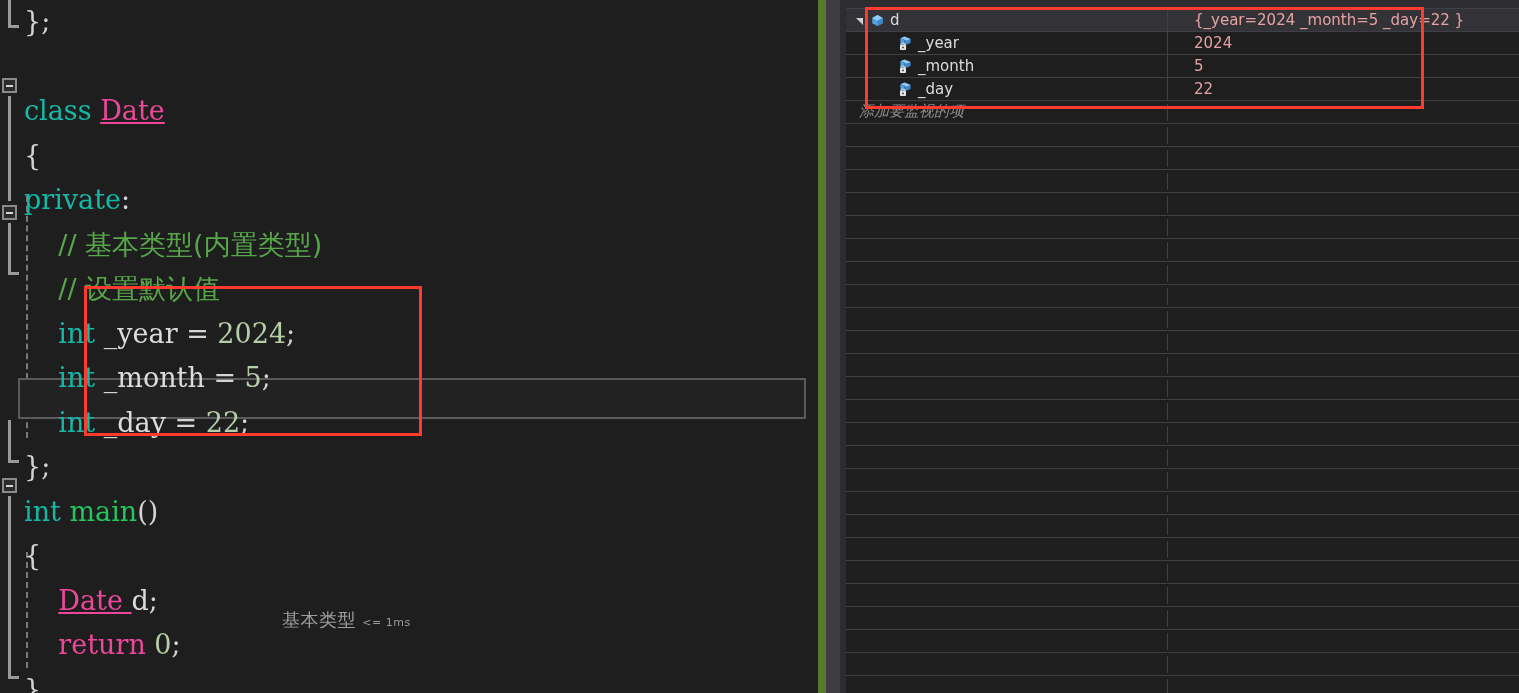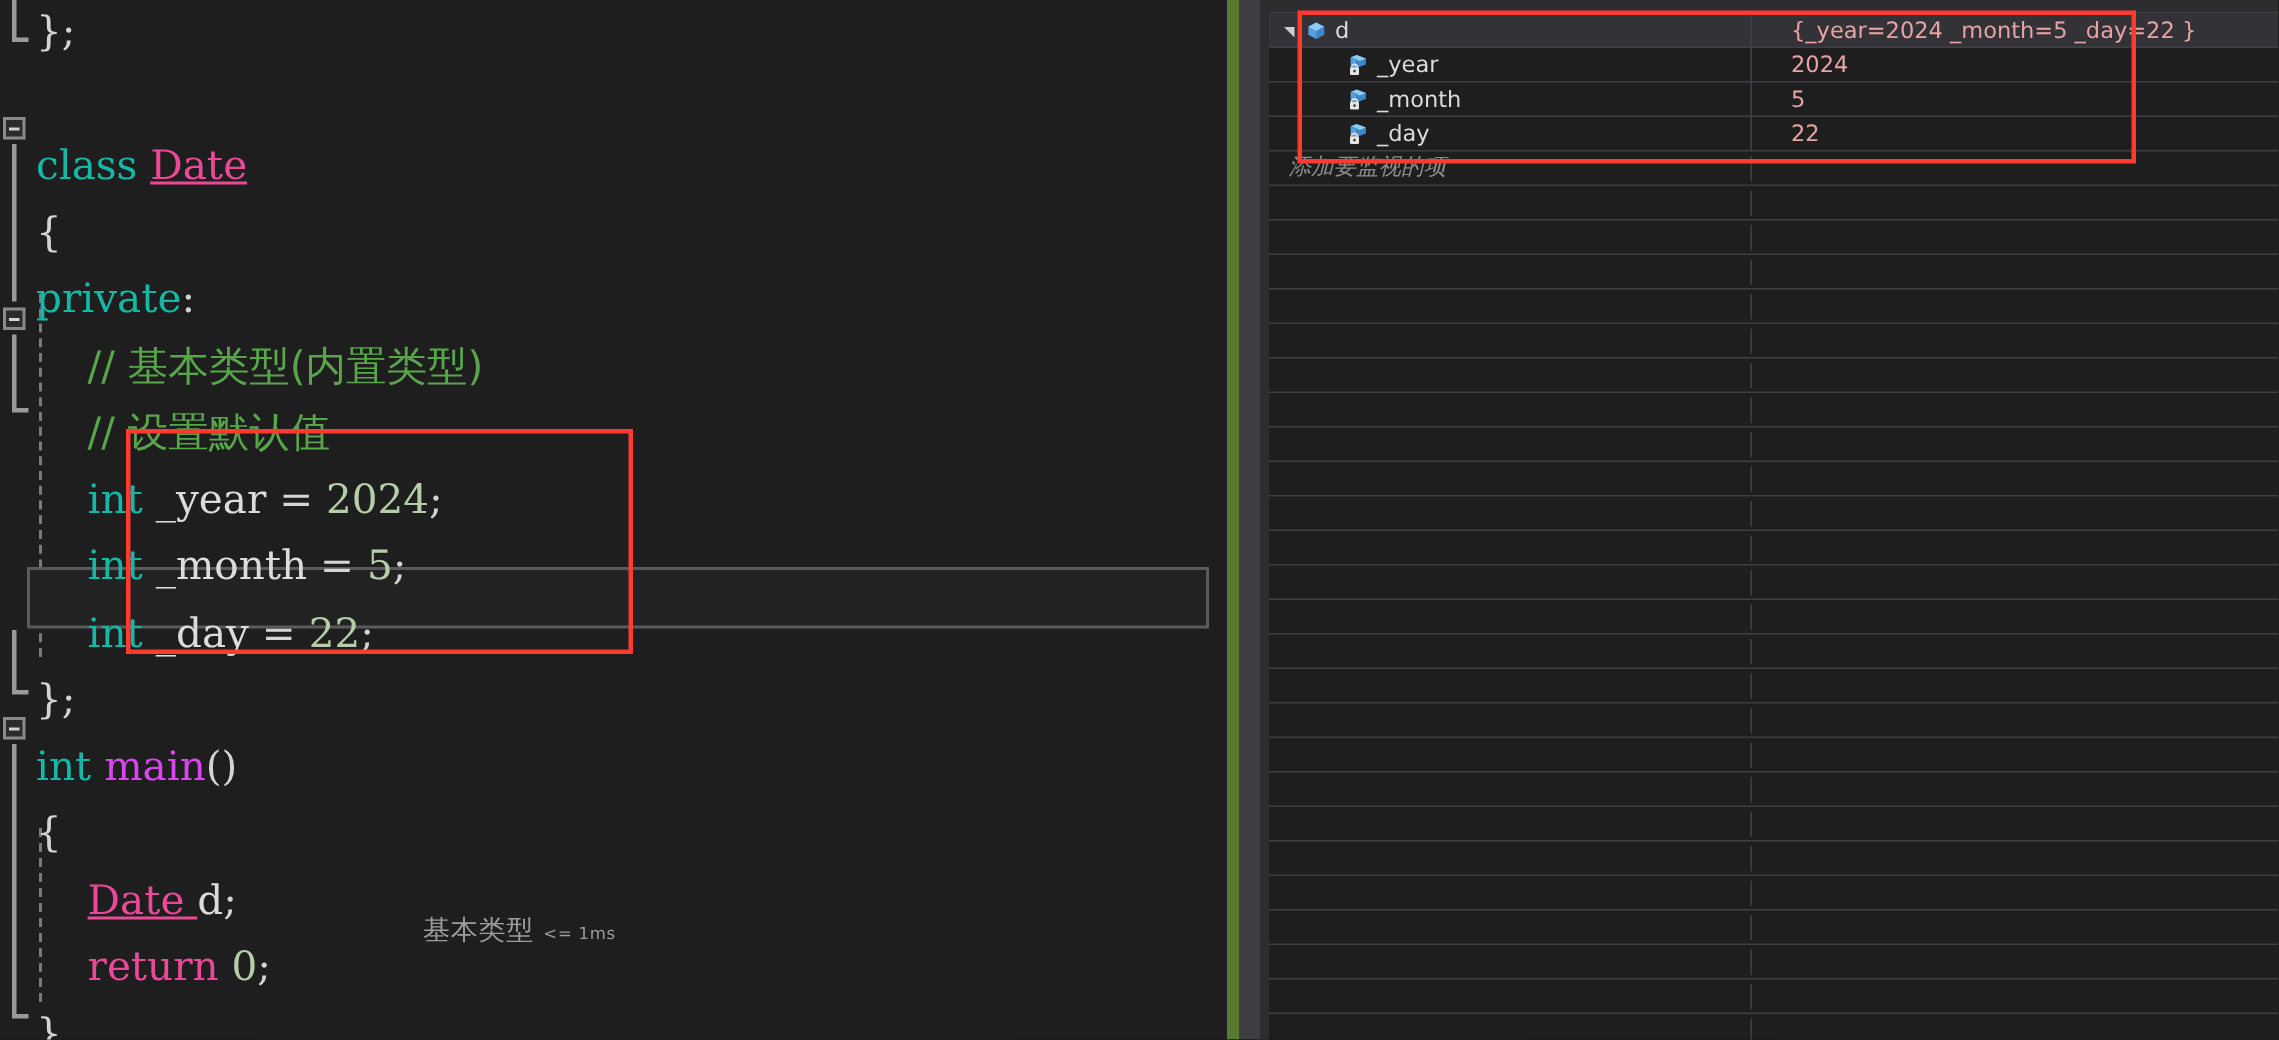--- a/index.html
+++ b/index.html
@@ -47,21 +47,21 @@
   .line { position: relative; height: 44.5px; padding-left: 6px; }
 
   
   .guide {
     position: absolute; left: 26px; width: 0;
     border-left: 2px dashed #7a7a7a;
   }
 
   .kw   { color: #14b8a6; }   
   .typ  { color: #ec4899; text-decoration: underline; }   
-  .fn   { color: #d946ef; }   
+  .fn   { color: #22c55e; }   
   .num  { color: #b5cea8; }   
   .id   { color: #dcdcdc; }   
   .cmt  { color: #57a64a; text-align: center; }   
   .ctl  { color: #ec4899; }   
   .pun  { color: #d4d4d4; }
   .brc  { color: #d4d4d4; }
 
   .cjk { font-family: "DejaVu Sans", sans-serif; }
 
   

